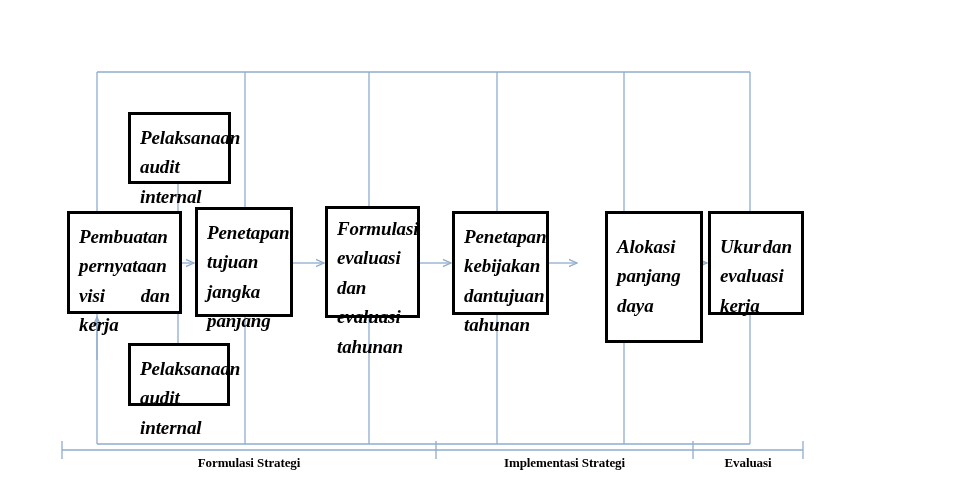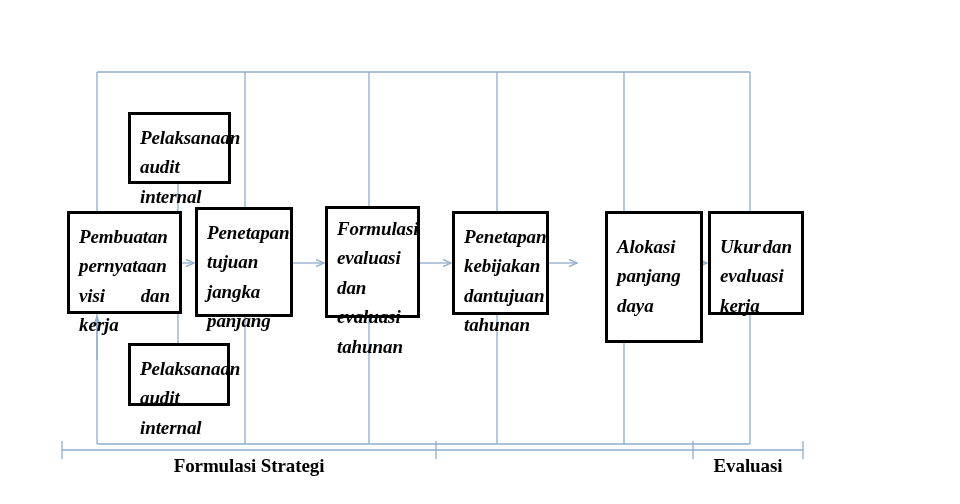--- a/index.html
+++ b/index.html
@@ -42,21 +42,21 @@
     white-space: nowrap;
   }
   .node .ln.j {
     display: flex;
     justify-content: space-between;
   }
   .phase-label {
     position: absolute;
     color: #000000;
     font-weight: bold;
-    font-size: 19px;
+    font-size: 13px;
     white-space: nowrap;
     text-align: center;
     letter-spacing: -0.1px;
   }
 </style>
 </head>
 <body>
 
 <div id="canvas">
 
@@ -157,15 +157,16 @@
     <span class="ln">kerja</span>
   </div>
 
   <div class="node" style="left:128px; top:343px; width:102px; height:63px;">
     <span class="ln">Pelaksanaan</span>
     <span class="ln">audit</span>
     <span class="ln">internal</span>
   </div>
 
   <div class="phase-label" style="left:62px; top:455px; width:374px;">Formulasi Strategi</div>
+  <div class="phase-label" style="left:436px; top:455px; width:257px;">Implementasi Strategi</div>
   <div class="phase-label" style="left:693px; top:455px; width:110px;">Evaluasi</div>
 
 </div>
 
 </body></html>

